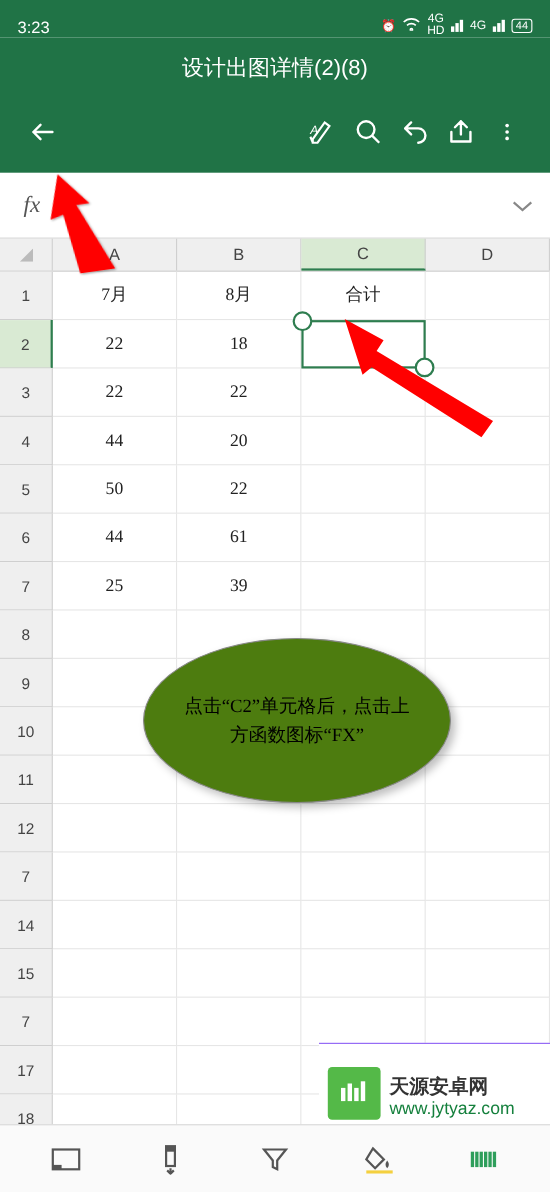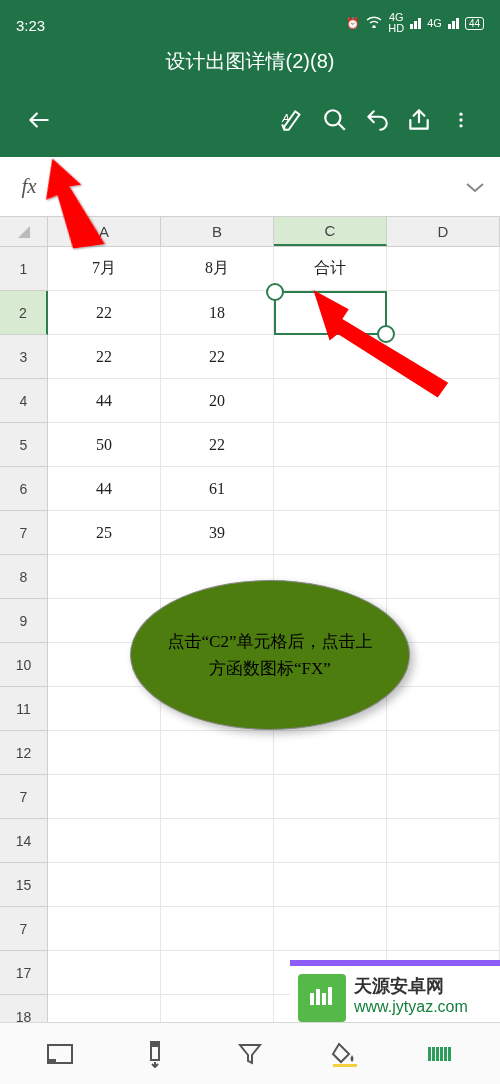--- a/index.html
+++ b/index.html
@@ -35,21 +35,21 @@
 .selection { position: absolute; border: 2px solid #2e7d4f; pointer-events: none; }
 .sel-handle { position: absolute; width: 18px; height: 18px; border: 2px solid #2e7d4f; background: #fff; border-radius: 50%; }
 
 .arrow-red { position: absolute; pointer-events: none; }
 
 .callout { position: absolute; width: 280px; height: 150px; background: #4d7c0f; border: 1px solid #888; border-radius: 50%; display: flex; align-items: center; justify-content: center; text-align: center; padding: 20px 35px; font-family: "SimSun", serif; font-size: 17px; line-height: 1.6; box-shadow: 4px 4px 8px rgba(0,0,0,0.25); }
 
 .bottom-bar { position: absolute; bottom: 0; left: 0; right: 0; height: 62px; background: #fafafa; border-top: 1px solid #d8d8d8; display: flex; align-items: center; justify-content: space-around; padding: 0 12px; }
 .bt-icon { width: 44px; height: 44px; display: flex; align-items: center; justify-content: center; }
 
-.watermark { position: absolute; right: 0; bottom: 46px; width: 210px; height: 78px; background: #fff; display: flex; align-items: flex-start; padding: 8px; border-top: 6px solid #8b5cf6; }
+.watermark { position: absolute; right: 0; bottom: 58px; width: 210px; height: 78px; background: #fff; display: flex; align-items: flex-end; padding: 8px; border-top: 1px solid #8b5cf6; }
 .wm-logo { width: 48px; height: 48px; background: #54b948; border-radius: 4px; display: flex; align-items: center; justify-content: center; margin-right: 8px; }
 .wm-text { display: flex; flex-direction: column; }
 .wm-title { font-size: 18px; font-weight: bold; color: #333; }
 .wm-sub { font-size: 16px; color: #15803d; }
 </style>
 </head>
 <body>
 
 <div class="status-bar">
   <span>3:23</span>

